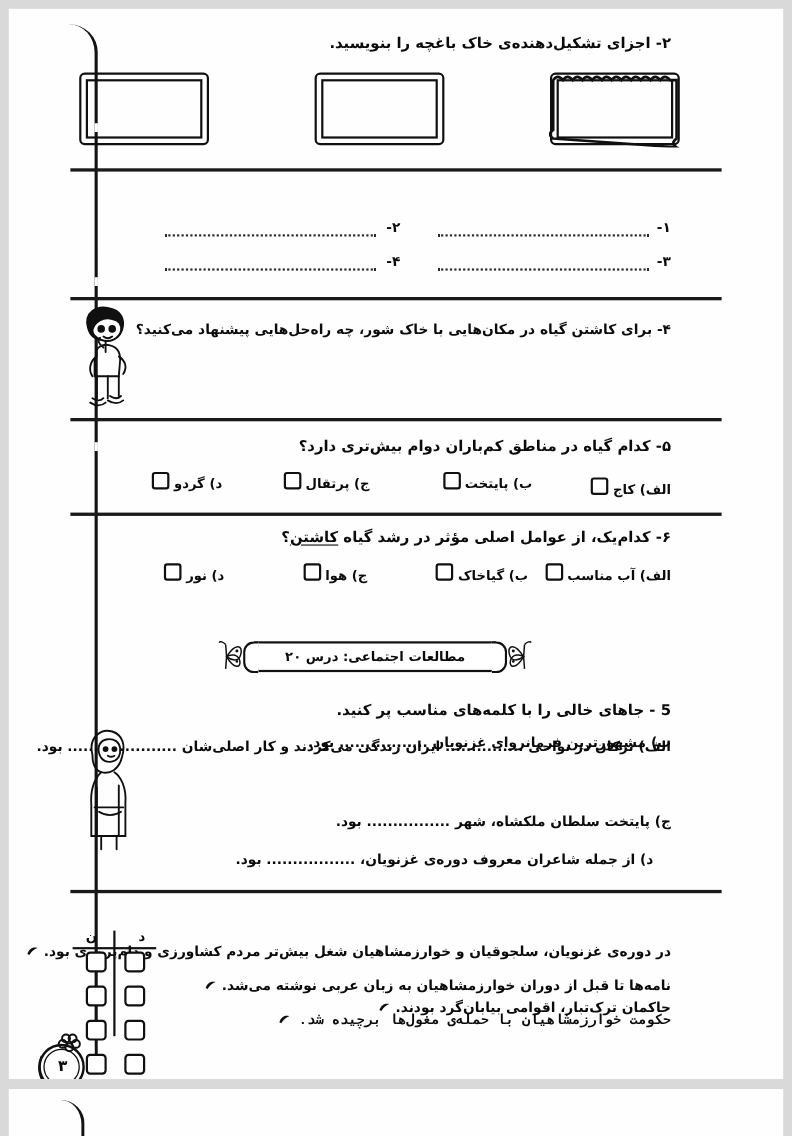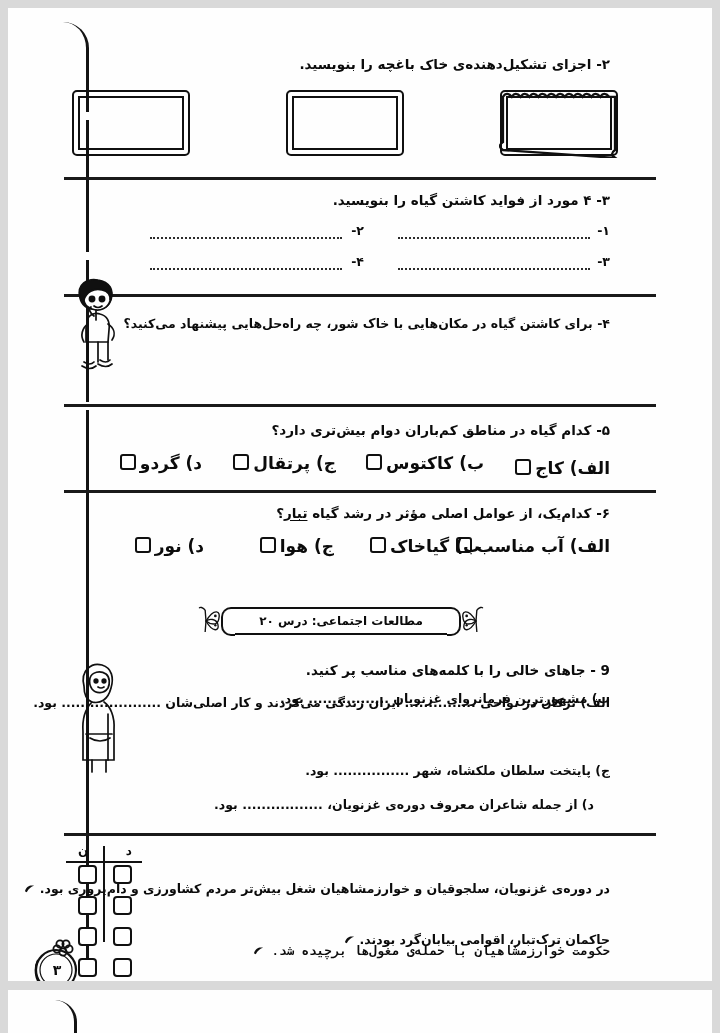--- a/index.html
+++ b/index.html
@@ -14,21 +14,21 @@
   .page-inner{position:absolute;inset:0;}
 
   
   .left-rule{
     position:absolute;left:52px;top:14px;width:26px;height:938px;
     border-right:3px solid #131313;border-top-right-radius:26px;
     pointer-events:none;
   }
   .left-rule-tick{position:absolute;right:-3px;width:3px;background:#fff;}
 
-  .content{position:absolute;left:0;right:78px;top:0;bottom:0;margin-top:24px;}
+  .content{position:absolute;left:0;right:78px;top:0;bottom:0;}
 
   
   .rule{
     position:absolute;left:56px;width:592px;height:0;
     border-top:3px solid #1a1a1a;
   }
 
   .q{
     position:absolute;right:20px;
     font-weight:bold;color:#0b0b0b;
@@ -58,21 +58,21 @@
   }
   .numlbl{position:absolute;font-size:12.5px;font-weight:bold;color:#0b0b0b;}
 
   
   .cbox{
     display:inline-block;width:12px;height:12px;
     border:2px solid #101010;border-radius:3px;vertical-align:-1px;
     margin:0 4px;background:#fff;
   }
   .opt{
-    position:absolute;font-size:17px;font-weight:bold;color:#0b0b0b;
+    position:absolute;font-size:12px;font-weight:bold;color:#0b0b0b;
     white-space:nowrap;
   }
 
   
   .banner-wrap{position:absolute;left:0;right:0;display:flex;align-items:center;justify-content:center;gap:8px;}
   .banner{
     position:relative;padding:5px 26px;border:2.5px solid #101010;
     font-size:12px;font-weight:bold;color:#0b0b0b;background:#fff;
     white-space:nowrap;
   }
@@ -163,21 +163,20 @@
       <div class="outer"></div>
           <div class="inner"></div>
     </div>
     <div class="wbox" style="left:64px;top:58px;">
       <div class="outer"></div>
           <div class="inner"></div>
     </div>
 
     <div class="rule" style="top:145px;"></div>
 
-    <div class="q q-head" style="top:160px;right:24px;">۳- ۴ مورد از فواید کاشتن گیاه را بنویسید.</div>
 
     <div class="numlbl" style="top:191px;right:24px;">۱-</div>
     <div class="dots" style="top:193px;right:44px;width:192px;"></div>
 
     <div class="numlbl" style="top:191px;right:270px;">۲-</div>
     <div class="dots" style="top:193px;right:292px;width:192px;"></div>
 
     <div class="numlbl" style="top:222px;right:24px;">۳-</div>
     <div class="dots" style="top:224px;right:44px;width:192px;"></div>
 
@@ -189,33 +188,33 @@
     <div class="q q-sub" style="top:284px;right:24px;text-align:center;">۴- برای کاشتن گیاه در مکان‌هایی با خاک شور، چه راه‌حل‌هایی پیشنهاد می‌کنید؟</div>
 
     <div class="rule" style="top:372px;"></div>
 
     <div class="q q-head" style="top:390px;right:24px;">۵- کدام گیاه در مناطق کم‌باران دوام بیش‌تری دارد؟</div>
 
     <div class="opt" style="top:426px;right:24px;">
       <span>الف) کاج</span><span class="cbox"></span>
     </div>
     <div class="opt" style="top:421px;right:150px;">
-      <span>ب) کاکتوس</span><span class="cbox"></span>
+      <span>ب) پایتخت</span><span class="cbox"></span>
     </div>
     <div class="opt" style="top:421px;right:298px;">
       <span>ج) پرتقال</span><span class="cbox"></span>
     </div>
     <div class="opt" style="top:421px;right:432px;">
       <span>د) گردو</span><span class="cbox"></span>
     </div>
 
     <div class="rule" style="top:458px;"></div>
 
     <div class="q q-head" style="top:473px;right:24px;">
-      <span>۶- کدام‌یک، از عوامل اصلی مؤثر در رشد گیاه </span><span class="u">تبار</span><span>؟</span>
+      <span>۶- کدام‌یک، از عوامل اصلی مؤثر در رشد گیاه </span><span class="u">کاشتن</span><span>؟</span>
     </div>
 
     <div class="opt" style="top:504px;right:24px;">
       <span>الف) آب مناسب</span><span class="cbox"></span>
     </div>
     <div class="opt" style="top:504px;right:154px;">
       <span>ب) گیاخاک</span><span class="cbox"></span>
     </div>
     <div class="opt" style="top:504px;right:300px;">
       <span>ج) هوا</span><span class="cbox"></span>
@@ -243,32 +242,38 @@
           <path d="M20,20 C10,4 2,8 5,18 C7,26 15,24 20,20 Z"></path>
           <path d="M20,20 C12,34 4,32 6,24 C8,17 16,17 20,20 Z"></path>
           <path d="M20,20 L21,7 M20,20 L21,33"></path>
           <path d="M21,7 C24,4 27,3 28,5"></path>
         </g>
         <circle cx="9" cy="14" r="1.6" fill="#101010"></circle>
         <circle cx="9" cy="25" r="1.4" fill="#101010"></circle>
       </svg>
     </div>
 
-    <div class="q q-head" style="top:630px;right:24px;">9 - جاهای خالی را با کلمه‌های مناسب پر کنید.</div>
+    <div class="q q-head" style="top:630px;right:24px;">5 - جاهای خالی را با کلمه‌های مناسب پر کنید.</div>
 
     <div class="q q-sub" style="top:663px;right:24px;">الف) ترکان در نواحی ............... ایران زندگی می‌کردند و کار اصلی‌شان ..................... بود.</div>
     <div class="q q-sub" style="top:659px;right:24px;">ب) مشهورترین فرمانروای غزنویان ................. بود.</div>
     <div class="q q-sub" style="top:731px;right:24px;text-align:right;">ج) پایتخت سلطان ملکشاه، شهر ................ بود.</div>
     <div class="q q-sub" style="top:765px;right:40px;">د) از جمله شاعران معروف دوره‌ی غزنویان، ................. بود.</div>
 
     <div class="rule" style="top:801px;"></div>
 
 
     <div class="q q-sub" style="top:849px;right:24px;">
       <span>در دوره‌ی غزنویان، سلجوقیان و خوارزمشاهیان شغل بیش‌تر مردم کشاورزی و دام‌پروری بود.</span>
+      <svg class="bullet-star" viewBox="0 0 12 12">
+        <path d="M1,9 C3,3 7,2 11,3 C8,4 5,6 3,10 Z" fill="#101010"></path>
+      </svg>
+    </div>
+    <div class="q q-sub" style="top:880px;right:24px;">
+      <span>نامه‌ها تا قبل از دوران خوارزمشاهیان به زبان عربی نوشته می‌شد.</span>
       <svg class="bullet-star" viewBox="0 0 12 12">
         <path d="M1,9 C3,3 7,2 11,3 C8,4 5,6 3,10 Z" fill="#101010"></path>
       </svg>
     </div>
     <div class="q q-sub" style="top:911px;right:24px;font-family:Liberation Mono, monospace;">
       <span>حکومت خوارزمشاهیان با حمله‌ی مغول‌ها برچیده شد.</span>
       <svg class="bullet-star" viewBox="0 0 12 12">
         <path d="M1,9 C3,3 7,2 11,3 C8,4 5,6 3,10 Z" fill="#101010"></path>
       </svg>
     </div>

